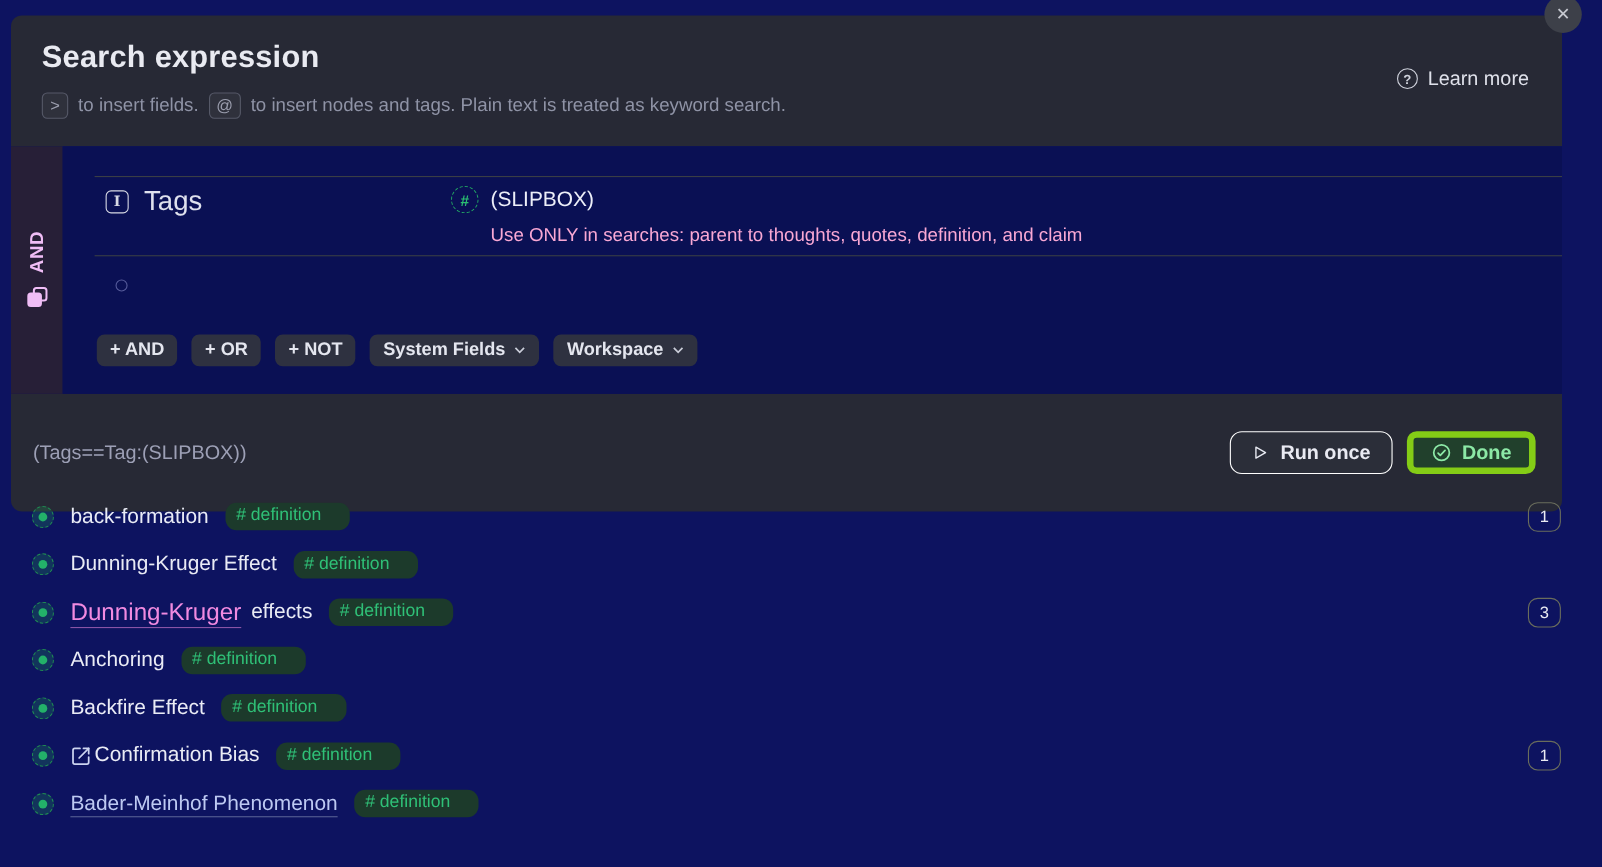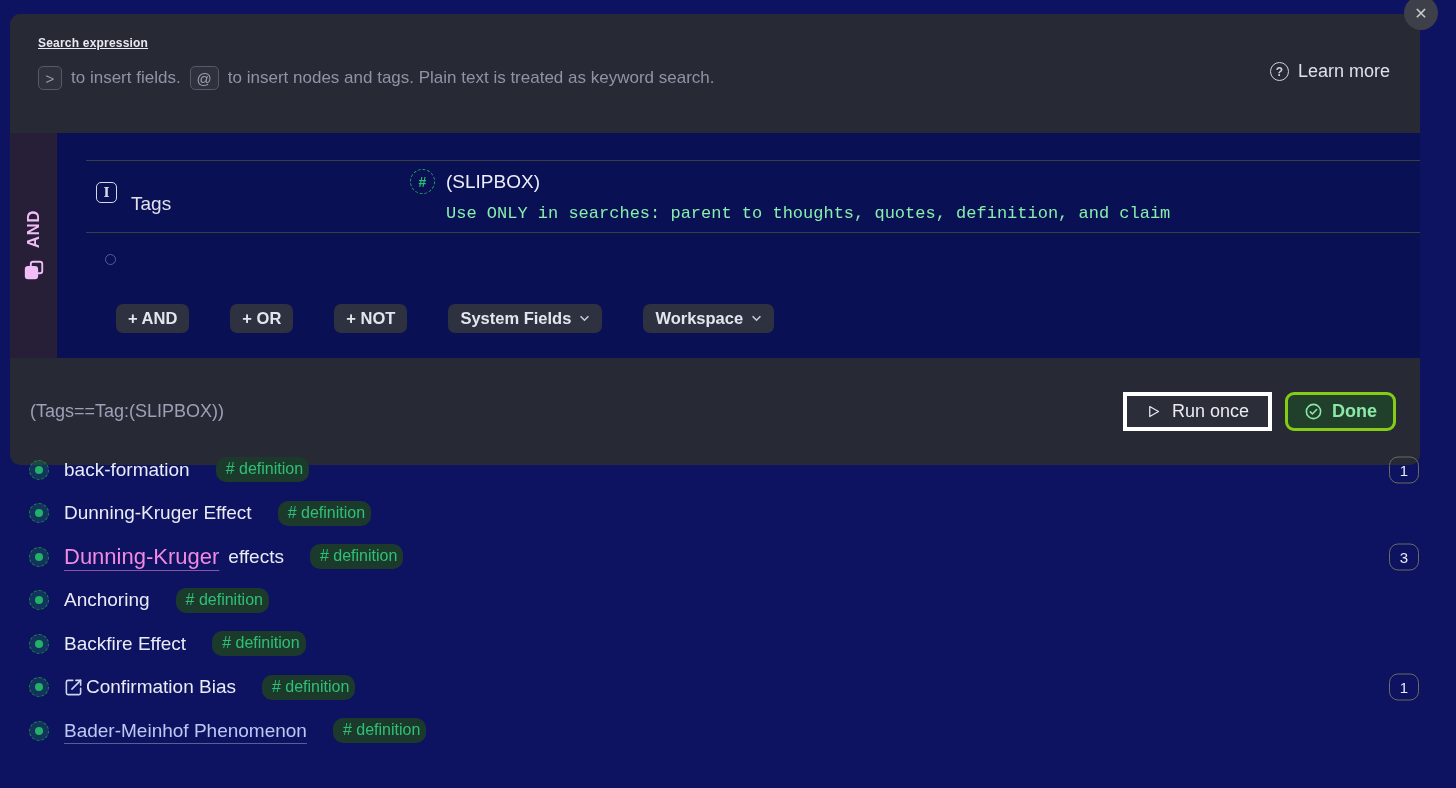--- a/index.html
+++ b/index.html
@@ -11,21 +11,21 @@
     overflow:hidden;
     color:#e9ebf5;
   }
 
   
   .modal { position:absolute; left:10px; top:14px; width:1410px; height:433px; border-radius:10px; }
   .modal-header {
     height:119px; background:#272935; border-radius:10px 10px 0 0;
     padding:22px 28px 0 28px; position:relative;
   }
-  .modal-title { font-size:12px; font-weight:700; color:#e9eaf1; letter-spacing:.2px;text-decoration:underline; }
+  .modal-title { font-size:28px; font-weight:700; color:#e9eaf1; letter-spacing:.2px; }
   .learn-more {
     position:absolute; right:30px; top:47px; display:flex; align-items:center; gap:9px;
     font-size:18px; color:#dfe1ea; cursor:pointer; text-decoration:none;
   }
   .help-icon {
     width:19px; height:19px; border:1.5px solid #cfd2dc; border-radius:50%;
     display:flex; align-items:center; justify-content:center;
     font-size:12px; font-weight:700; color:#cfd2dc;
   }
   .hint-line { margin-top:16px; display:flex; align-items:center; gap:9px; font-size:17px; color:#8f93a6; }
@@ -56,58 +56,58 @@
   .q-divider.d1 { top:27px; }
   .q-divider.d2 { top:99px; }
 
   .field-row { position:absolute; left:39px; top:36px; right:10px; display:flex; align-items:flex-start; }
   .field-name { display:flex; align-items:center; gap:14px; width:314px; }
   .field-icon {
     width:21px; height:21px; border:1.5px solid #d7d9e4; border-radius:5px; flex:none;
     display:flex; align-items:center; justify-content:center;
     font-family:"DejaVu Serif",serif; font-size:13px; font-weight:700; color:#d7d9e4;
   }
-  .field-label { font-size:19px; color:#dfe1ee;margin-top:24px; }
+  .field-label { font-size:25px; color:#dfe1ee; }
   .tag-cell { flex:1; }
   .tag-line { display:flex; align-items:center; gap:11px; }
   .tag-icon {
     width:25px; height:25px; border:1.6px dashed #22a463; border-radius:50%; flex:none;
     display:flex; align-items:center; justify-content:center;
     font-size:14px; font-weight:700; color:#2bbf72;
   }
   .tag-value { font-size:19px; color:#eceef8; }
-  .tag-desc { margin:10px 0 16px 36px; font-size:17px; color:#86efac;font-family:Liberation Mono, monospace; }
+  .tag-desc { margin:10px 0 16px 36px; font-size:17px; color:#f9a8d4; }
 
   .empty-row-bullet {
     position:absolute; left:48px; top:121px; width:11px; height:11px;
     border:1.5px solid #575c9b; border-radius:50%;
   }
 
   .buttons-row { position:absolute; left:31px; top:171px; display:flex; gap:13px; }
   .qb-btn {
     height:29px; padding:0 12px; border:none; border-radius:7px; background:#2e3140;
     color:#e4e6ef; font-size:16.5px; font-weight:600; font-family:inherit;
-    display:flex; align-items:center; gap:8px; cursor:pointer;margin-left:28px;
+    display:flex; align-items:center; gap:8px; cursor:pointer;
   }
 
   
   .modal-footer {
     height:107px; background:#272935; border-radius:0 0 10px 10px;
     display:flex; align-items:center; padding:0 24px 0 20px;
   }
   .expression { flex:1; font-size:18px; color:#9da0b6; }
   .footer-buttons { display:flex; align-items:center; gap:13px; }
   .run-once-btn {
     display:flex; align-items:center; gap:11px; height:39px; padding:0 19px;
-    background:#2b2e39; border:4px solid #ffffff; border-radius:0;
-    color:#e9eaf2; font-size:18px; font-weight:400; font-family:inherit; cursor:pointer;
+    background:#2b2e39; border:1px solid #ffffff; border-radius:11px;
+    color:#e9eaf2; font-size:18px; font-weight:700; font-family:inherit; cursor:pointer;
   }
   .done-btn {
     display:flex; align-items:center; gap:9px; height:39px; padding:0 16px;
-    background:#21402c; border:3px solid #84cc16; border-radius:9px;
+    background:#21402c; border:6px solid #84cc16; border-radius:9px;
     color:#8ce8a6; font-size:18px; font-weight:700; font-family:inherit; cursor:pointer;
   }
 
   
   .results { position:absolute; left:0; right:0; top:448px; }
   .result-row { position:relative; height:43.5px; display:flex; align-items:center; padding-left:29px; }
   .bullet {
     width:20px; height:20px; border-radius:50%; flex:none;
     border:1.5px dashed #1f8a52; background:rgba(32,140,84,.28);
     display:flex; align-items:center; justify-content:center; margin-right:15px; cursor:pointer;
@@ -119,21 +119,21 @@
     text-decoration:underline; text-decoration-color:rgba(241,138,224,.55);
     text-decoration-thickness:1px; text-underline-offset:6px;
   }
   .title-rest { font-size:19px; color:#e9ebf5; margin-left:9px; cursor:pointer; }
   .title-underline-blue {
     color:#bdc9f2;
     text-decoration:underline; text-decoration-color:rgba(150,160,190,.55);
     text-decoration-thickness:1px; text-underline-offset:6px;
   }
   .def-badge {
-    margin-left:26px; padding:3px 6px 4px 10px; border-radius:10px;
+    margin-left:15px; padding:3px 26px 4px 10px; border-radius:10px;
     background:#1c3a2b; color:#2fc077; font-size:16px; cursor:pointer; white-space:nowrap;
   }
   .count-badge {
     position:absolute; right:37px; top:50%; transform:translateY(-50%);
     min-width:30px; height:27px; padding:0 8px;
     border:1px solid #6a6d5c; border-radius:9px;
     display:flex; align-items:center; justify-content:center;
     color:#e9eaf2; font-size:15px; cursor:pointer;
   }
   .ext-icon { margin-right:3px; display:flex; align-items:center; }

